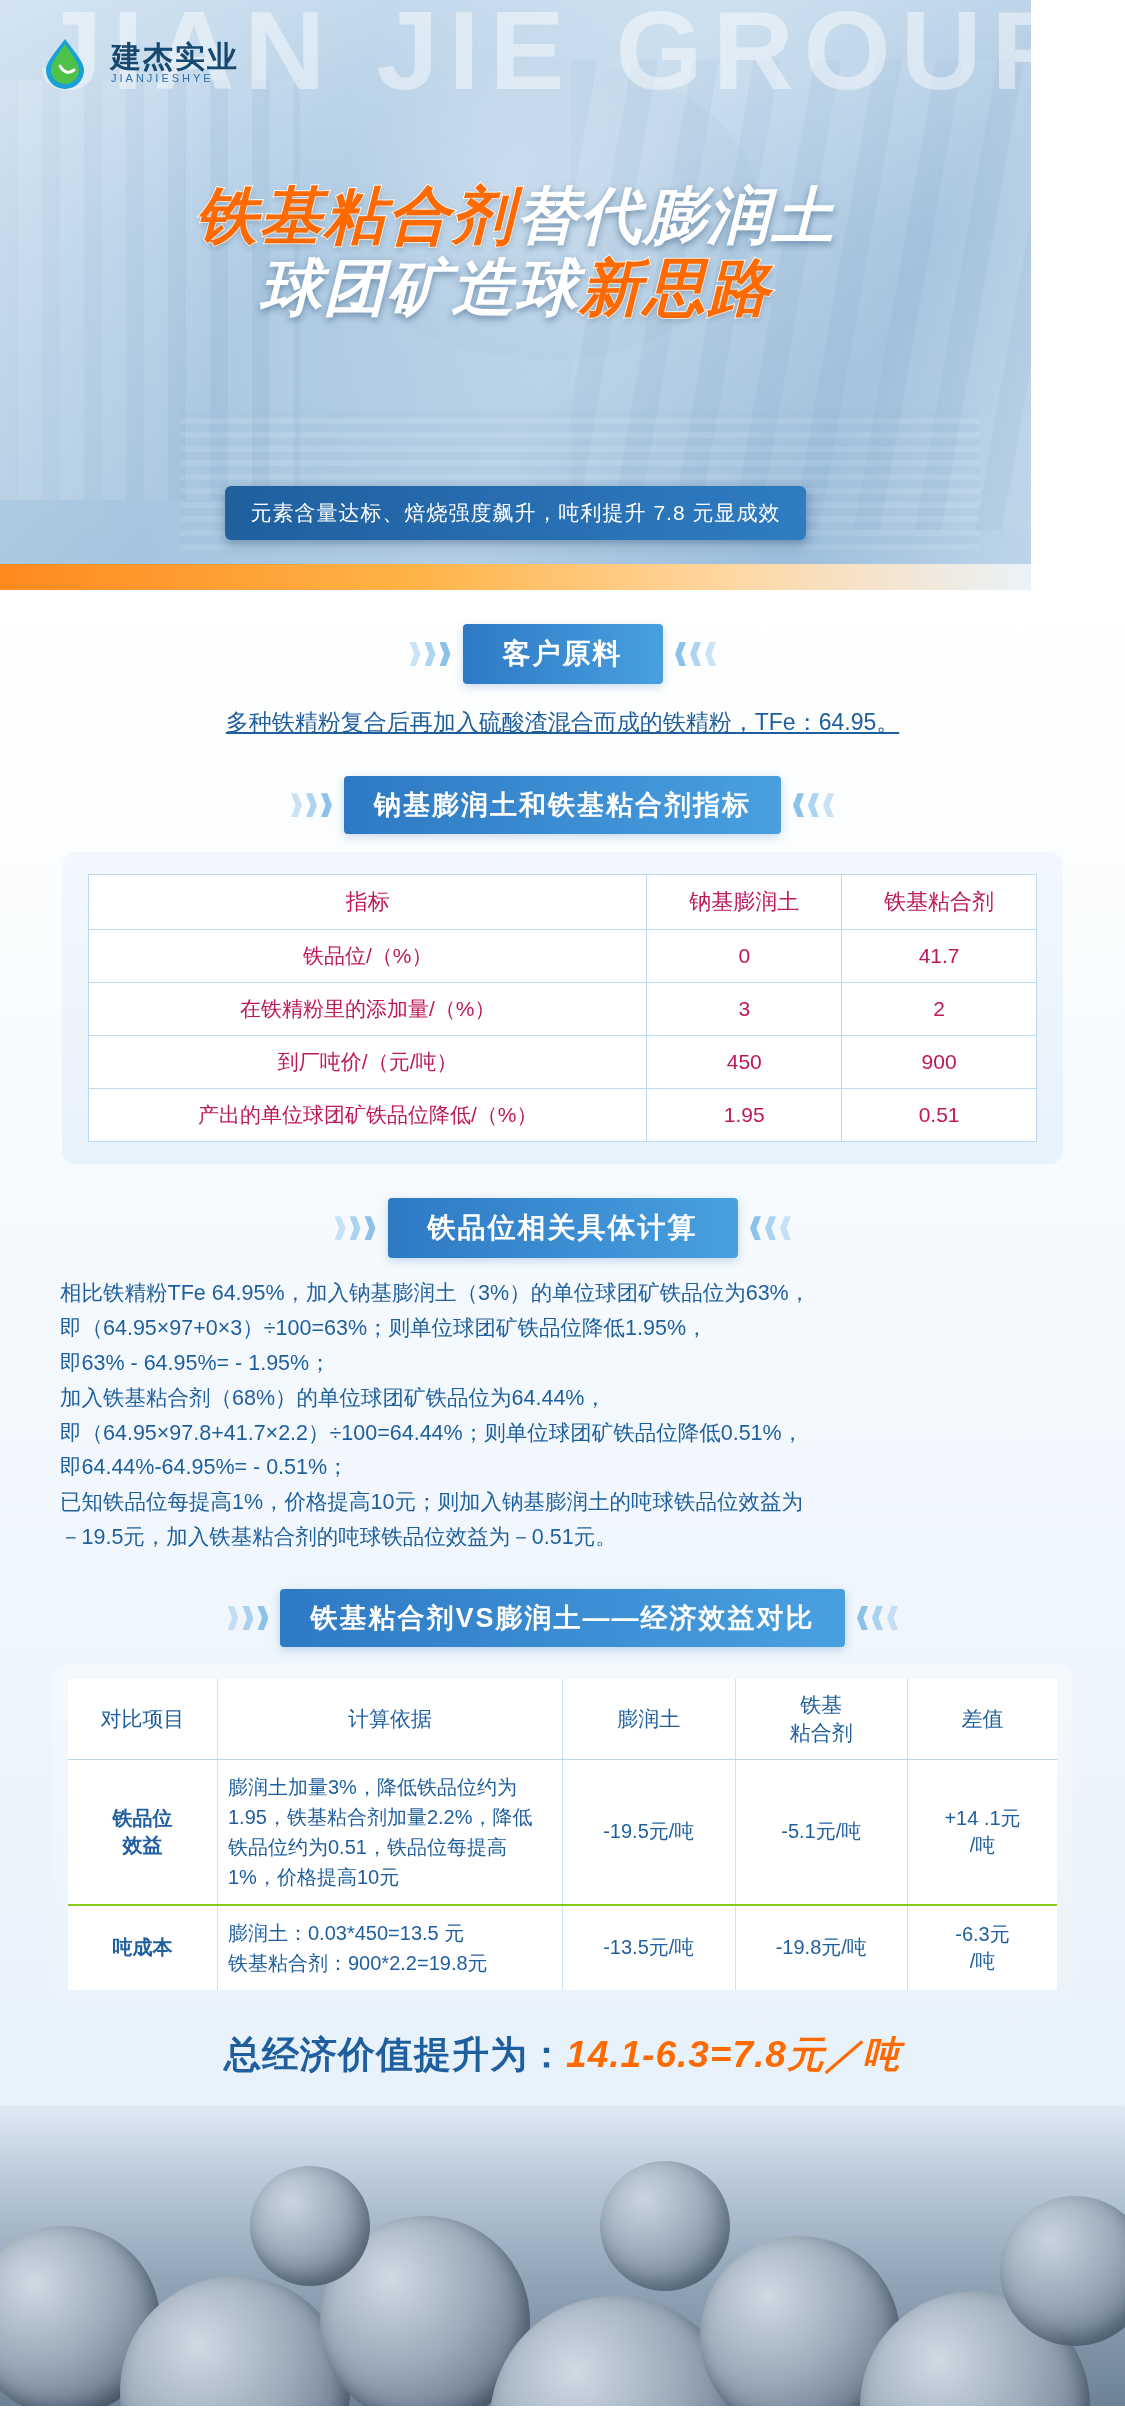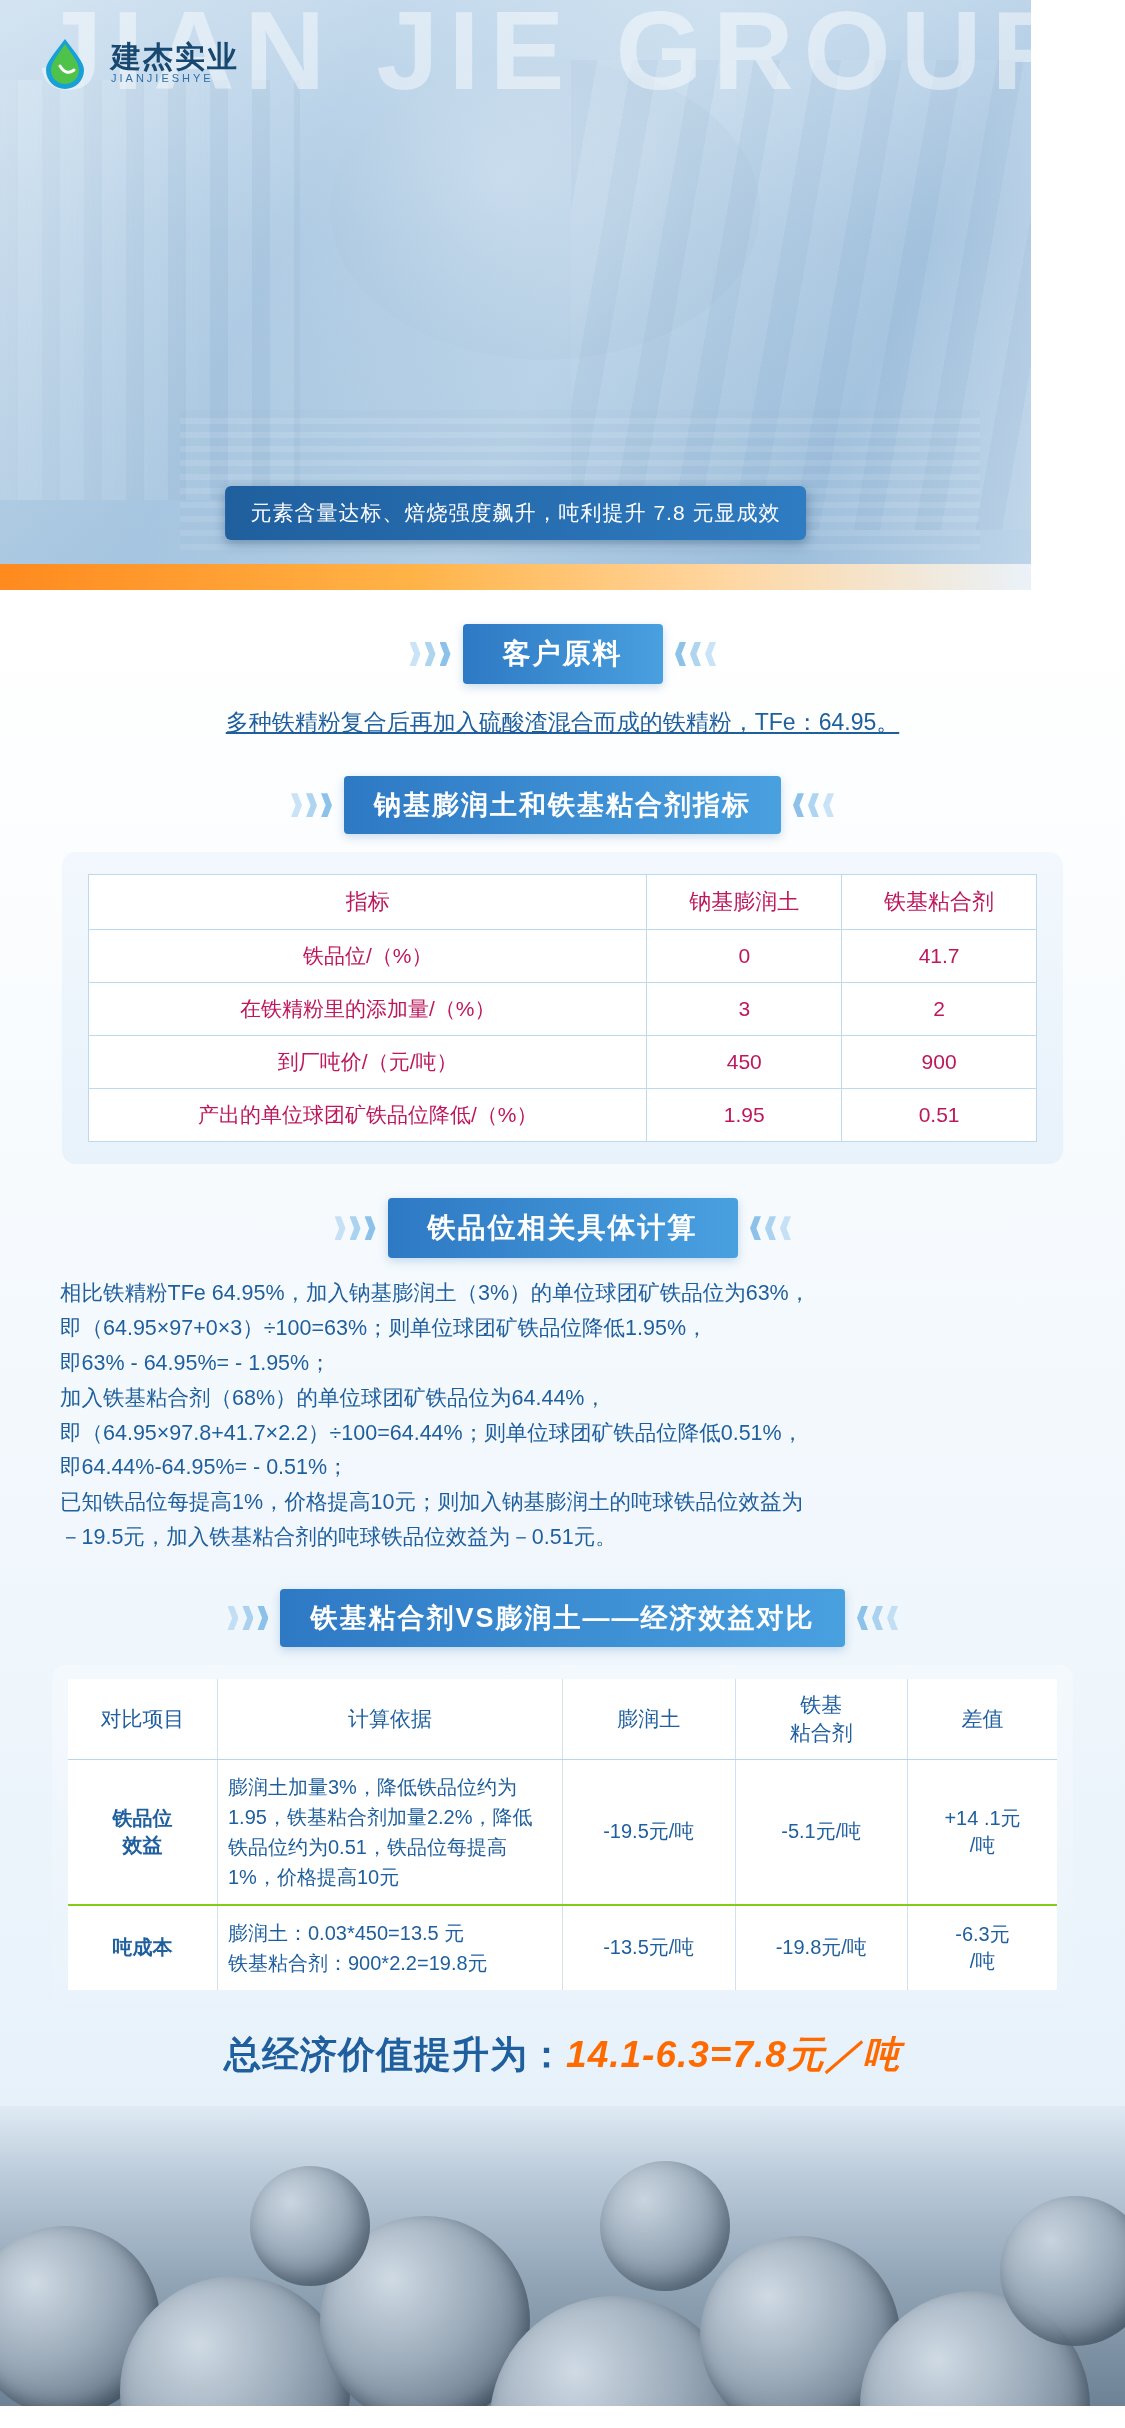--- a/index.html
+++ b/index.html
@@ -202,20 +202,28 @@
         <path d="M27 8 C19 20 13 27 13 34 a14 14 0 0 0 28 0 C41 27 35 20 27 8 Z" fill="#4fc24a"></path>
         <path d="M22 30 q6 10 14 4" stroke="#fff" stroke-width="3" fill="none" stroke-linecap="round"></path>
       </svg>
     </div>
     <div class="ltext">
       <div class="lmain">建杰实业</div>
       <div class="lsub">JIANJIESHYE</div>
     </div>
   </div>
 
+  <div class="headline">
+    <div class="hl-row">
+      <span class="hl-orange hl-orange-i">铁基粘合剂</span><span class="hl-white">替代膨润土</span>
+    </div>
+    <div class="hl-row">
+      <span class="hl-white">球团矿造球</span><span class="hl-orange hl-orange-i">新思路</span>
+    </div>
+  </div>
 
   <div class="subbar">元素含量达标、焙烧强度飙升，吨利提升 7.8 元显成效</div>
   <div class="hero-bottom"></div>
 </div>
 
 <div class="page">
 
   <div class="ribbon-wrap">
     <span class="chev left">
         <span class="c1"></span>

